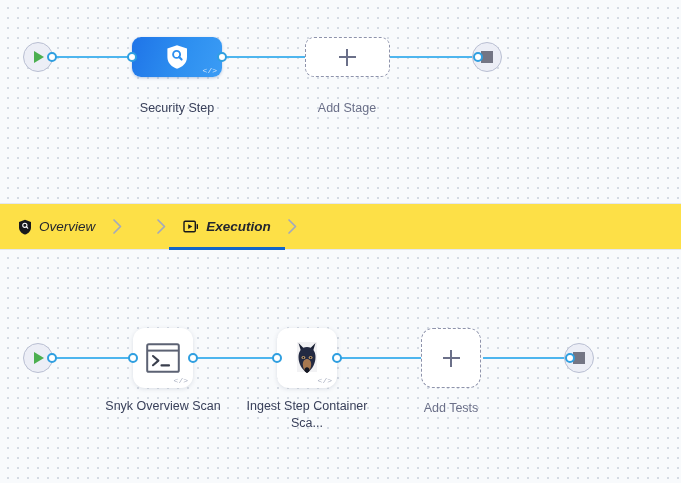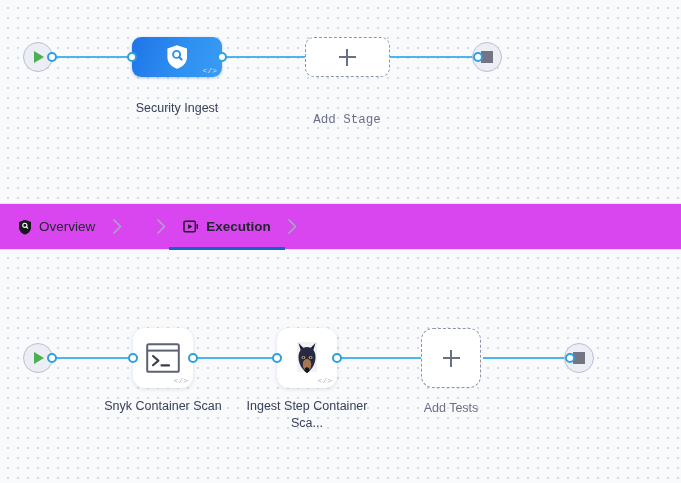--- a/index.html
+++ b/index.html
@@ -89,23 +89,23 @@
   
   .node-label {
     position: absolute; text-align: center;
     font-size: 12.5px; color: #39405a; line-height: 17px;
   }
   .node-label.muted { color: #6b7089; }
 
   
   .tabbar {
     position: absolute; top: 203px; left: 0; width: 681px; height: 47px;
-    background: #d946ef;
+    background: #fde047;
     border-top: 1px solid #e3e7ef; border-bottom: 1px solid #e3e7ef;
-    display: flex; align-items: center; padding-left: 18px;
+    display: flex; align-items: center; padding-left: 18px; font-style: italic;
   }
   .tab {
     display: flex; align-items: center; gap: 7px;
     height: 47px; position: relative; cursor: pointer;
   }
   .tab .tab-label { font-size: 13.5px; color: #23262f; }
   .tab.active .tab-label { font-weight: bold; }
   .tab.active::after {
     content: ""; position: absolute; left: -14px; right: -14px; bottom: 0;
     height: 3px; background: #1266c9;
@@ -135,26 +135,26 @@
     <div class="stage-node" style="left:132px; top:37px;">
       <svg width="24" height="26" viewBox="0 0 24 26">
         <path d="M12 1.2 L22 4.6 V13 c0 6.3 -4.6 10 -10 11.8 C7 23 2.4 19.3 2.4 13 V4.6 Z" fill="#ffffff"></path>
         <circle cx="11.6" cy="10.4" r="3.5" fill="none" stroke="#2d8ff0" stroke-width="1.9"></circle>
         <line x1="14.1" y1="13.0" x2="16.6" y2="15.6" stroke="#2d8ff0" stroke-width="2.1" stroke-linecap="round"></line>
       </svg>
       <span class="code-mark">&lt;/&gt;</span>
     </div>
     <div class="dot-port" style="left:127px; top:52px;"></div>
     <div class="dot-port" style="left:217px; top:52px;"></div>
-    <div class="node-label" style="left:102px; top:100px; width:150px;">Security Ingest</div>
+    <div class="node-label" style="left:102px; top:100px; width:150px;">Security Step</div>
 
     <div class="add-node add-stage" style="left:305px; top:37px;">
       <span class="plus"></span>
     </div>
-    <div class="node-label muted" style="left:272px; top:112px; width:150px;font-family:Liberation Mono, monospace;">Add Stage</div>
+    <div class="node-label muted" style="left:272px; top:100px; width:150px;">Add Stage</div>
 
     <div class="terminal" style="left:472px; top:42px;">
       <div class="stop-sq"></div>
     </div>
     <div class="dot-port" style="left:473px; top:52px;"></div>
   </div>
 
   <div class="tabbar">
 
     <div class="tab">
@@ -216,21 +216,21 @@
       <svg width="34" height="30" viewBox="0 0 34 30">
         <rect x="1.2" y="1.2" width="31.6" height="27.6" rx="1.6" fill="#ffffff" stroke="#5c6273" stroke-width="2"></rect>
         <line x1="1.2" y1="7.6" x2="32.8" y2="7.6" stroke="#5c6273" stroke-width="2"></line>
         <polyline points="7,13 12.4,17.6 7,22.2" fill="none" stroke="#3a3f4d" stroke-width="2.1" stroke-linecap="round" stroke-linejoin="round"></polyline>
         <line x1="15.5" y1="22.4" x2="23" y2="22.4" stroke="#3a3f4d" stroke-width="2.1" stroke-linecap="round"></line>
       </svg>
       <span class="code-mark">&lt;/&gt;</span>
     </div>
     <div class="dot-port" style="left:128px; top:103px;"></div>
     <div class="dot-port" style="left:188px; top:103px;"></div>
-    <div class="node-label" style="left:98px; top:148px; width:130px;">Snyk Container Scan</div>
+    <div class="node-label" style="left:98px; top:148px; width:130px;">Snyk Overview Scan</div>
 
     <div class="step-node" style="left:277px; top:78px;">
       <svg width="32" height="36" viewBox="0 0 32 36">
         <rect x="6" y="2" width="20" height="30" fill="#f2f2f4"></rect>
 
         <polygon points="7.5,3 11.5,16 13.5,9" fill="#1b2135"></polygon>
         <polygon points="24.5,3 20.5,16 18.5,9" fill="#1b2135"></polygon>
 
         <path d="M16 7 C21.5 7 24.5 11.5 24.5 17 C24.5 23 21.5 29.5 16 33 C10.5 29.5 7.5 23 7.5 17 C7.5 11.5 10.5 7 16 7 Z" fill="#232a42"></path>
 

